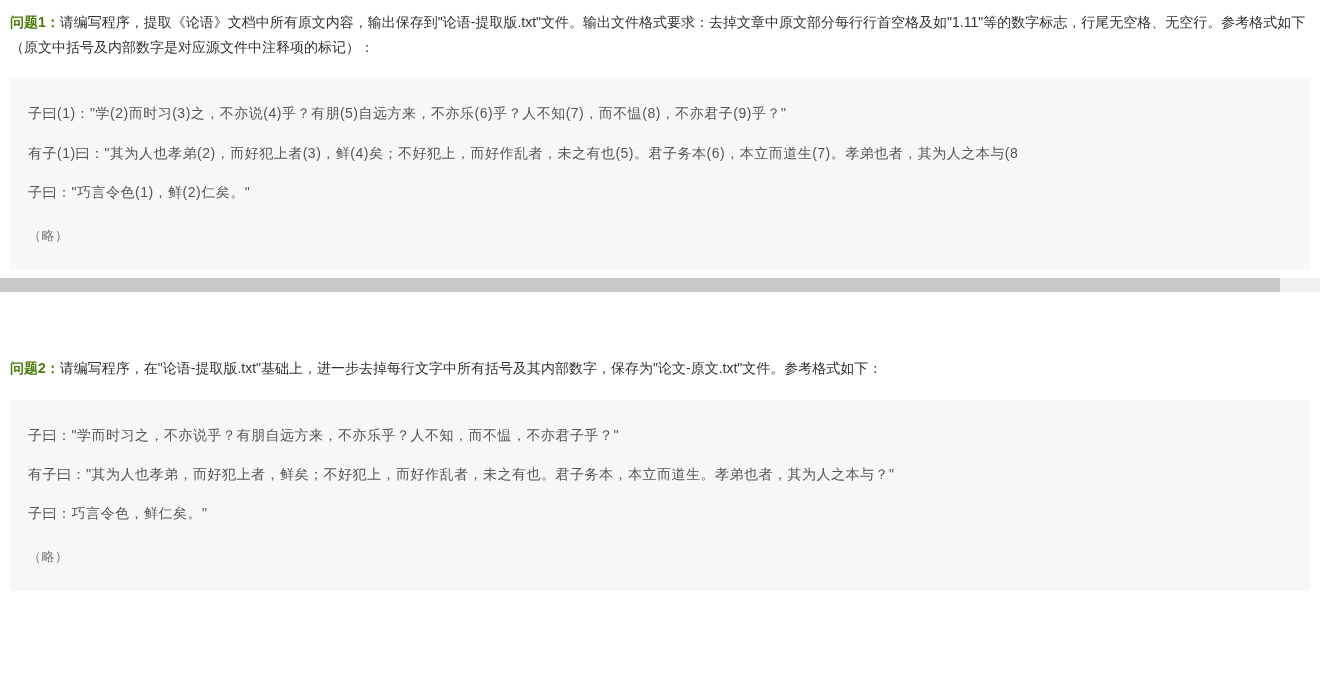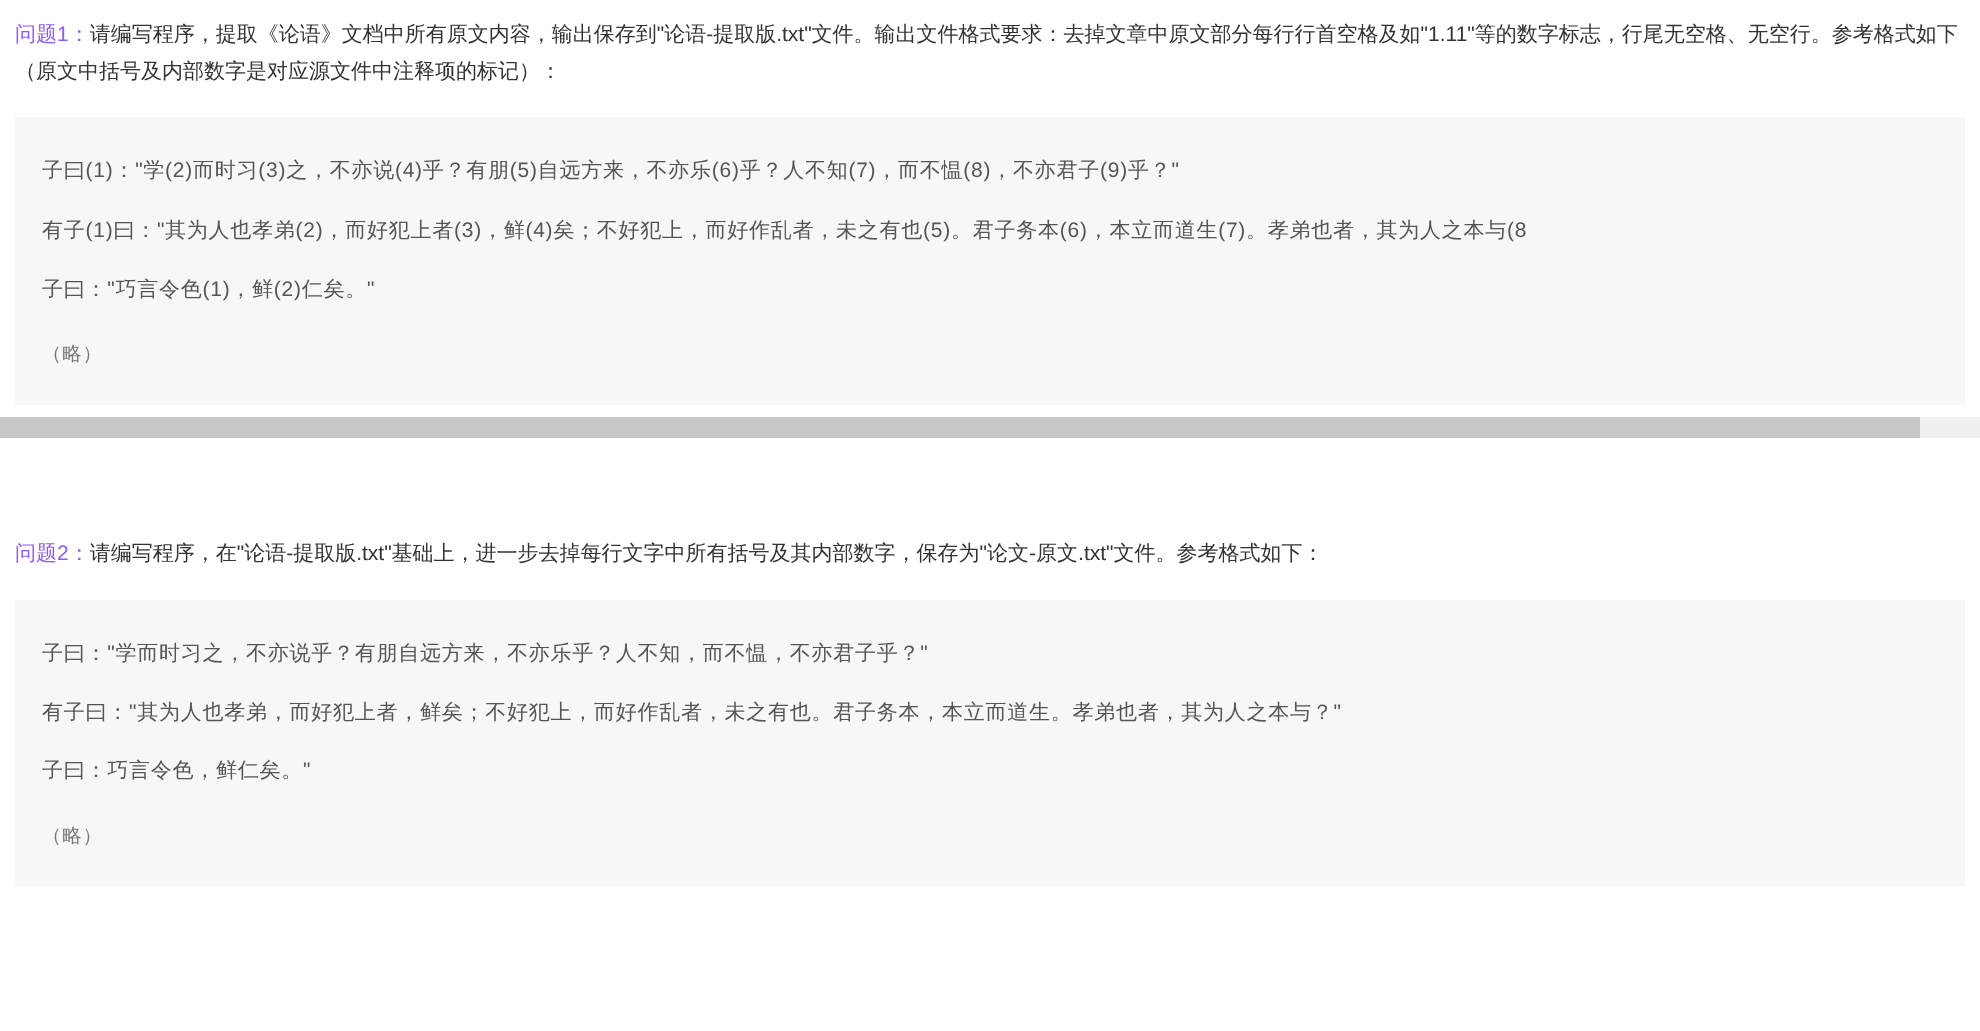--- a/index.html
+++ b/index.html
@@ -16,22 +16,22 @@
       width: 1320px;
     }
     .problem-section {
       padding: 0 10px;
     }
     .problem-header {
       padding: 10px 0;
       color: #333333;
     }
     .problem-label {
-      font-weight: normal;
-      color: #8b5cf6;
+      font-weight: bold;
+      color: #4d7c0f;
     }
     .problem-text {
       color: #333333;
     }
     .code-block {
       background: #f7f7f7;
       padding: 16px 18px;
       margin: 8px 0;
       overflow-x: auto;
       white-space: nowrap;

